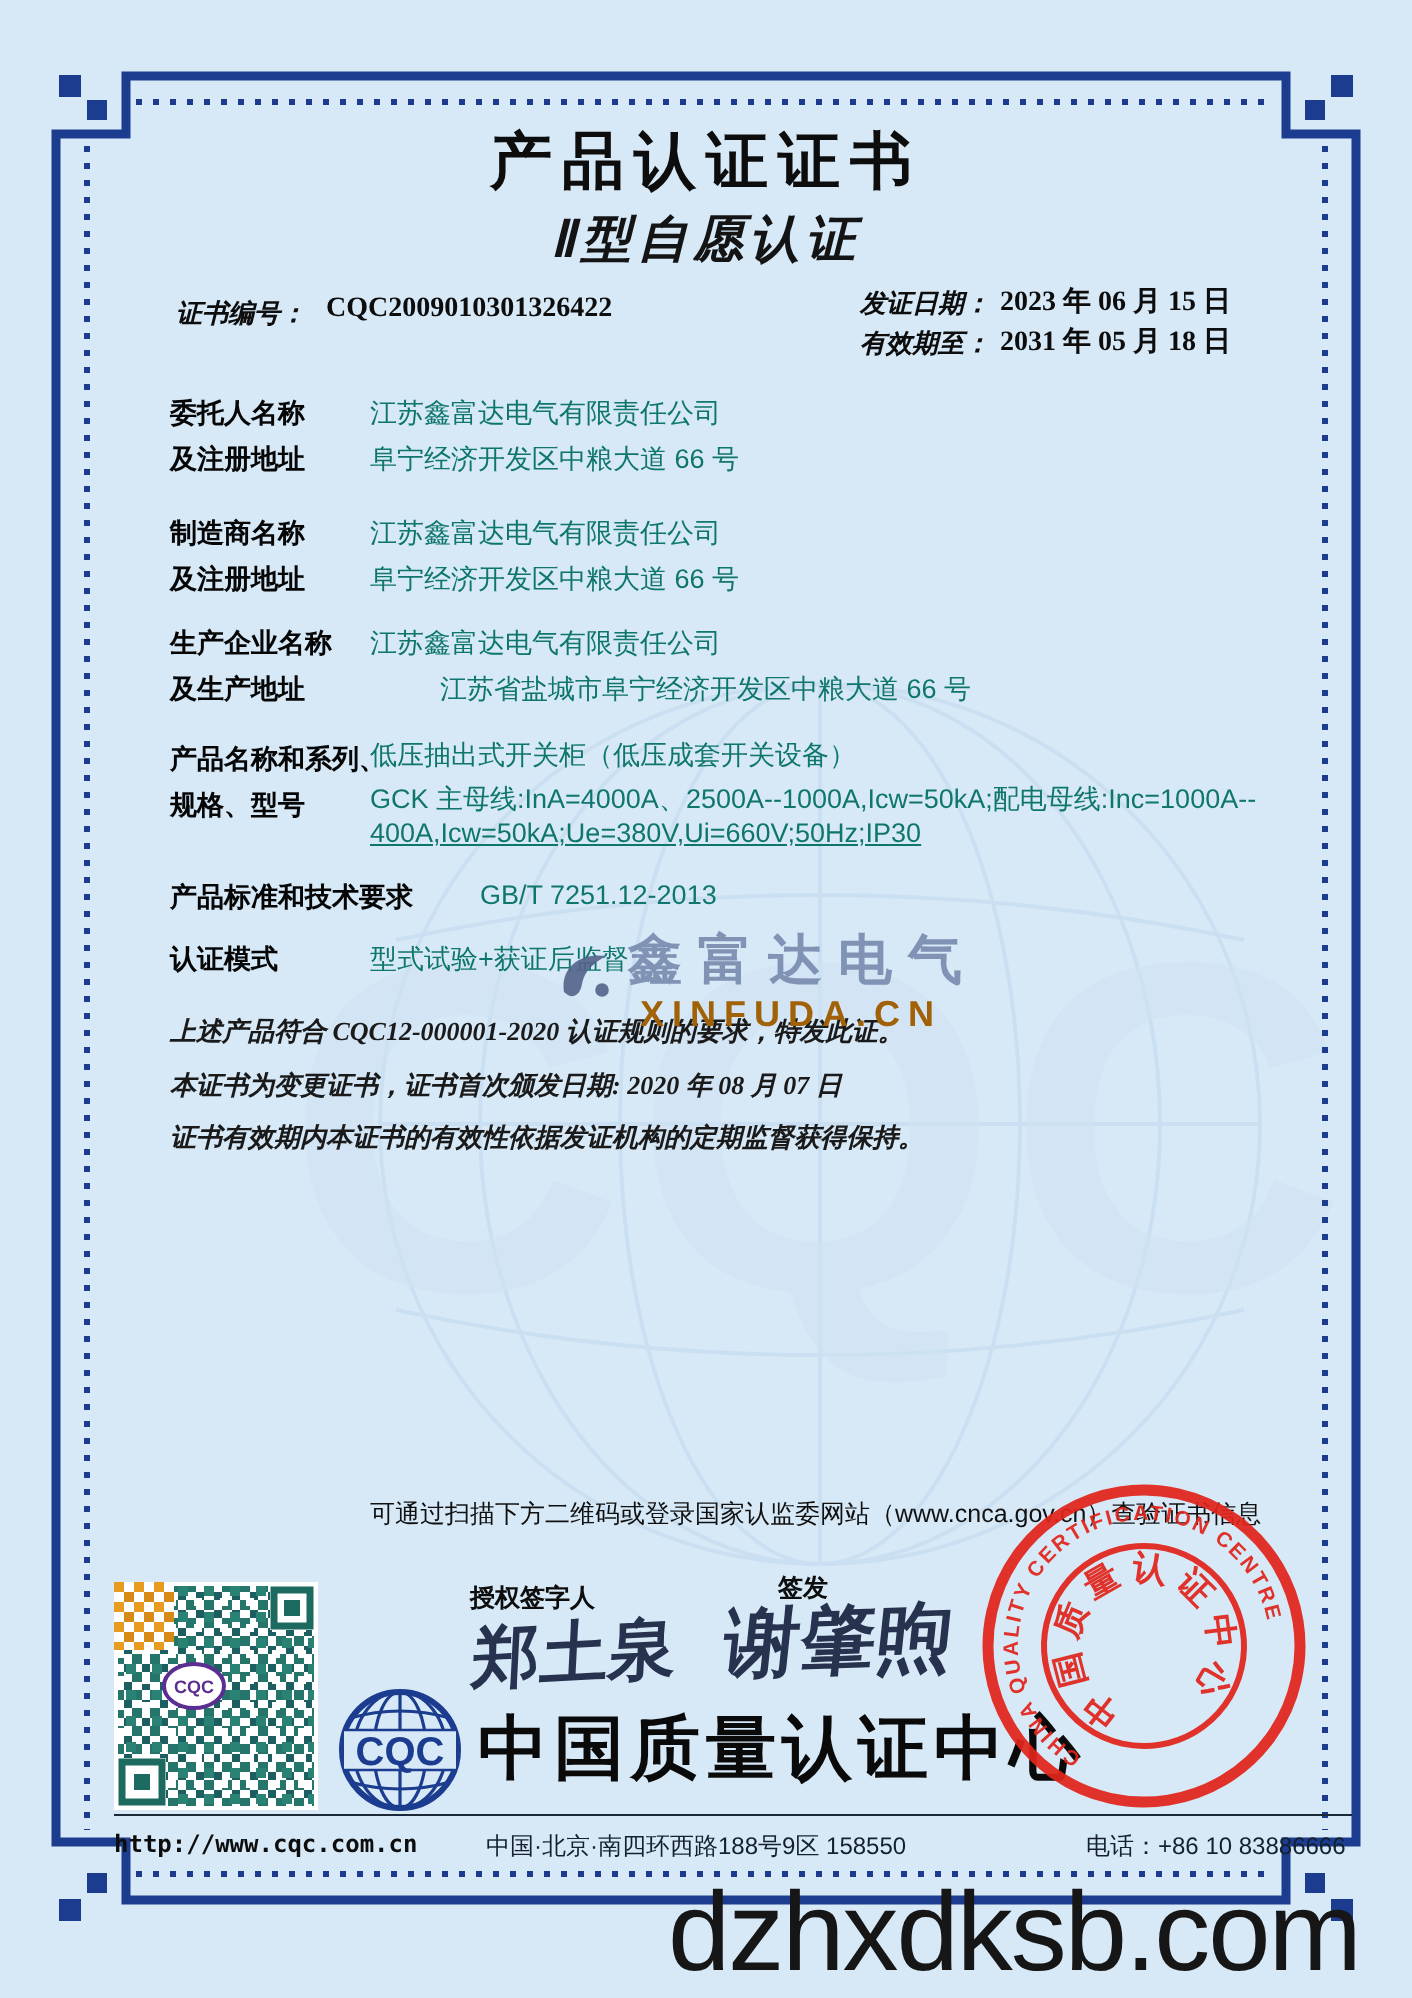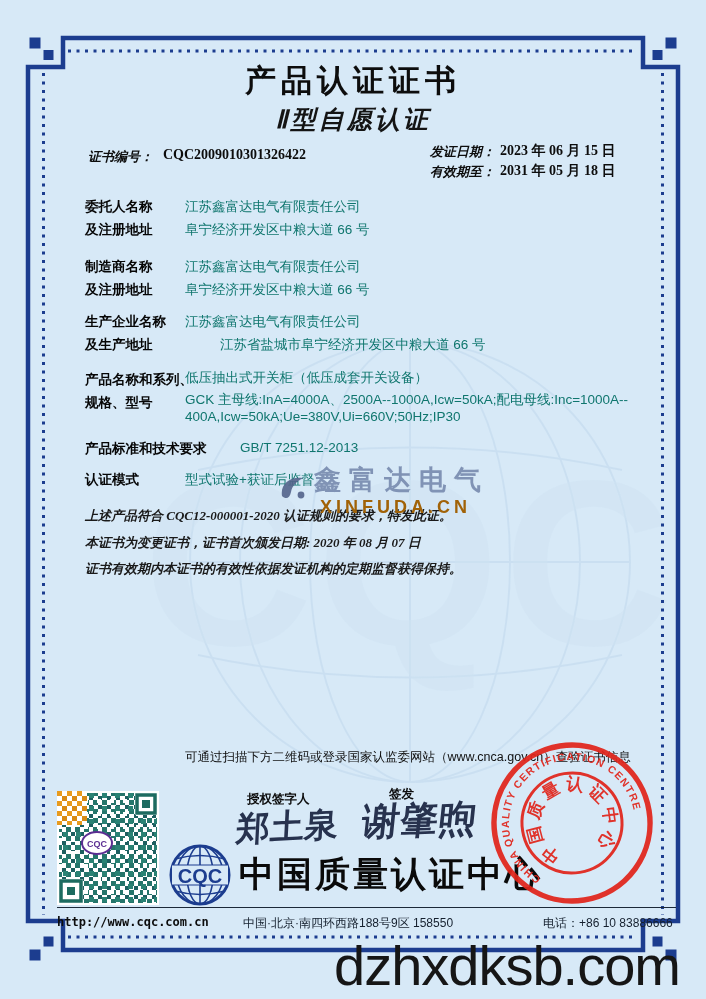--- a/index.html
+++ b/index.html
@@ -97,21 +97,21 @@
     <div class="abs f-label" style="left:85px; top:336px; z-index:2;">及生产地址</div>
     <div class="abs f-val" style="left:185px; top:313px; z-index:2;">江苏鑫富达电气有限责任公司</div>
     <div class="abs f-val" style="left:185px; top:336px; z-index:2;margin-left:35px;">江苏省盐城市阜宁经济开发区中粮大道 66 号</div>
   </div>
 
   <div>
     <div class="abs f-label" style="left:85px; top:371px; z-index:2;">产品名称和系列、</div>
     <div class="abs f-label" style="left:85px; top:394px; z-index:2;">规格、型号</div>
     <div class="abs f-val" style="left:185px; top:369px; z-index:2;">低压抽出式开关柜（低压成套开关设备）</div>
     <div class="abs f-val" style="left:185px; top:391px; z-index:2;">GCK 主母线:InA=4000A、2500A--1000A,Icw=50kA;配电母线:Inc=1000A--</div>
-    <div class="abs f-val" style="left:185px; top:409px; z-index:2;">400A,Icw=50kA;Ue=380V,Ui=660V;50Hz;IP30</div>
+    <div class="abs f-val" style="left:185px; top:409px; z-index:2;text-decoration:underline;">400A,Icw=50kA;Ue=380V,Ui=660V;50Hz;IP30</div>
   </div>
 
   <div>
     <div class="abs f-label" style="left:85px; top:440px; z-index:2;">产品标准和技术要求</div>
     <div class="abs f-val" style="left:240px; top:440px; z-index:2;">GB/T 7251.12-2013</div>
   </div>
 
   <div>
     <div class="abs f-label" style="left:85px; top:471px; z-index:2;">认证模式</div>
     <div class="abs f-val" style="left:185px; top:471px; z-index:2;">型式试验+获证后监督</div>
@@ -157,21 +157,21 @@
     <rect x="10" y="96" width="8" height="8" fill="#1d6b60"></rect>
     <rect x="78" y="2" width="22" height="22" fill="#ffffff"></rect>
     <rect x="80" y="4" width="18" height="18" fill="none" stroke="#1d6b60" stroke-width="3.5"></rect>
     <rect x="85" y="9" width="8" height="8" fill="#1d6b60"></rect>
     <g>
       <ellipse cx="40" cy="52" rx="15" ry="11" fill="#ffffff" stroke="#5b2e92" stroke-width="2"></ellipse>
       <text x="40" y="55.5" text-anchor="middle" font-size="9" font-weight="700" fill="#5b2e92">CQC</text>
     </g>
   </svg>
 
-  <div class="abs sign-label" style="left:247px; top:791px; z-index:2;">授权签字人</div>
+  <div class="abs sign-label" style="left:235px; top:791px; z-index:2;">授权签字人</div>
   <div class="abs sign-label" style="left:389px; top:786px; z-index:2;">签发</div>
   <div class="abs signature" style="left:236px; top:804px; font-size:34px; transform:rotate(-3deg) skewX(-6deg); z-index:2;">郑土泉</div>
   <div class="abs signature" style="left:362px; top:795px; font-size:38px; transform:rotate(-2deg) skewX(-8deg); z-index:2;">谢肇煦</div>
 
   <svg class="abs" style="left:168px; top:843px; z-index:3;" width="64" height="64" viewBox="0 0 64 64">
     <circle cx="32" cy="32" r="29" fill="none" stroke="#1c3d8f" stroke-width="3"></circle>
     <g fill="none" stroke="#1c3d8f" stroke-width="1.6">
       <ellipse cx="32" cy="32" rx="13" ry="29"></ellipse>
       <ellipse cx="32" cy="32" rx="23" ry="29"></ellipse>
       <line x1="32" y1="3" x2="32" y2="61"></line>

